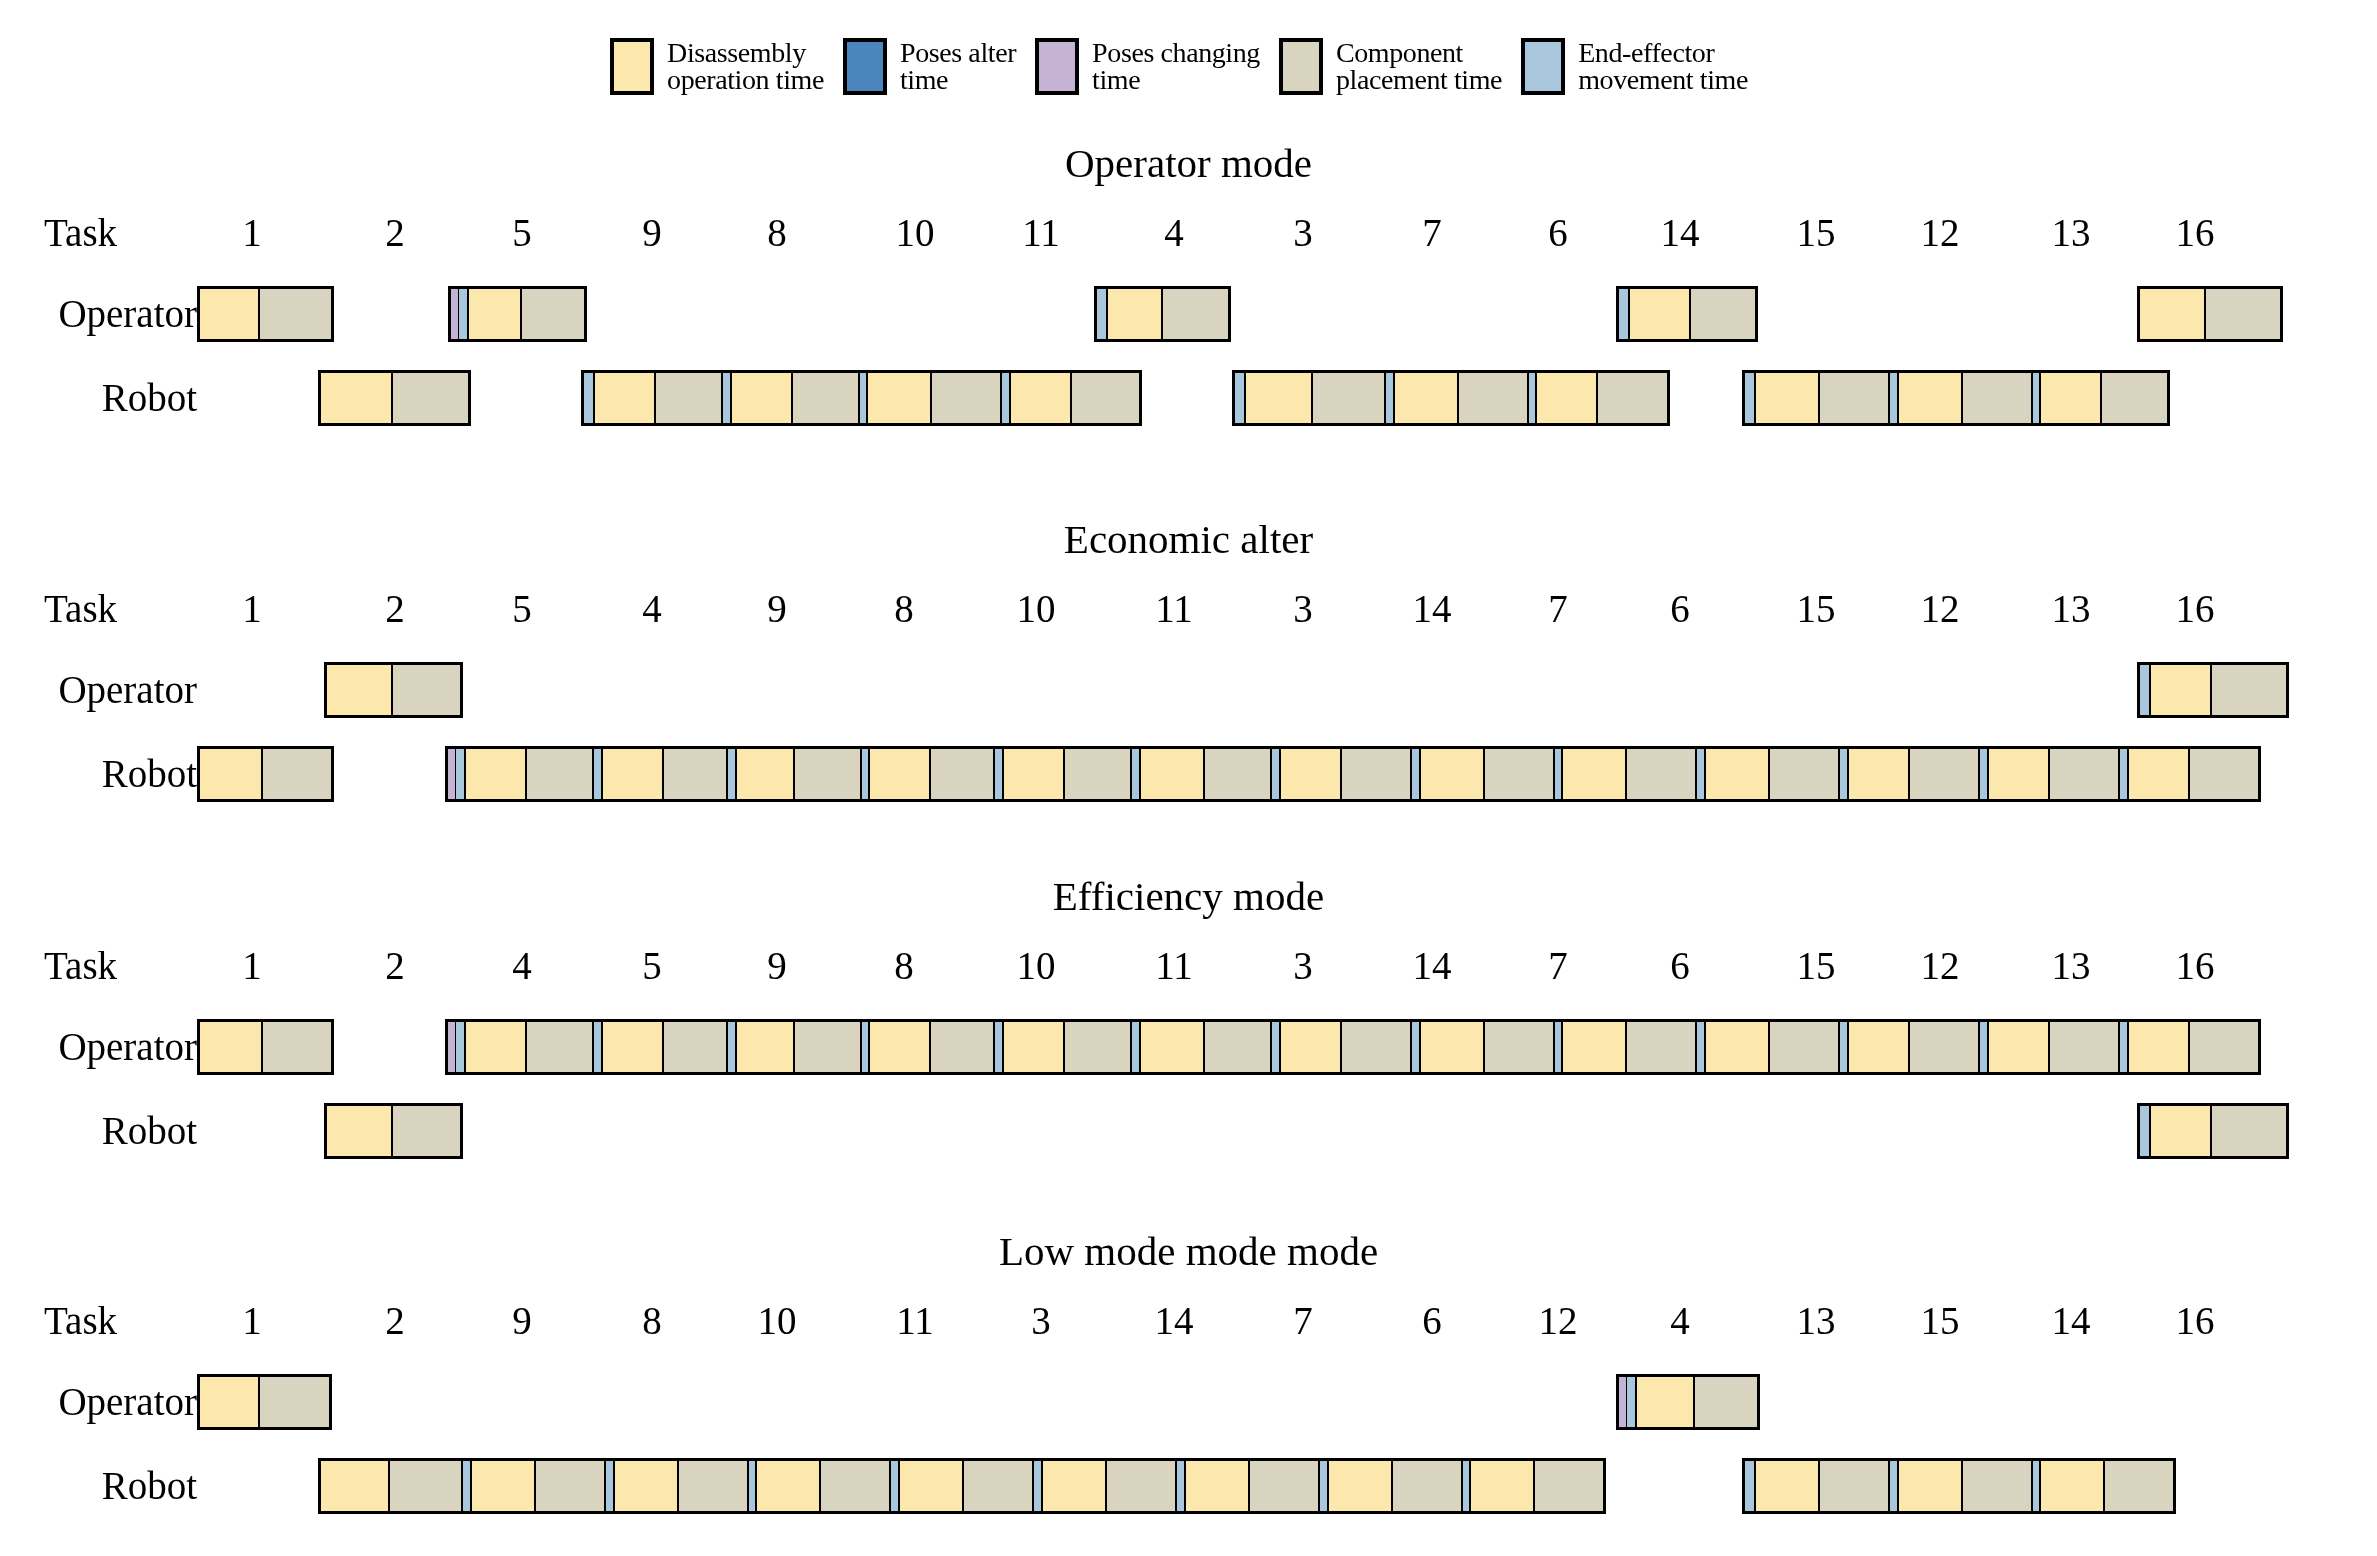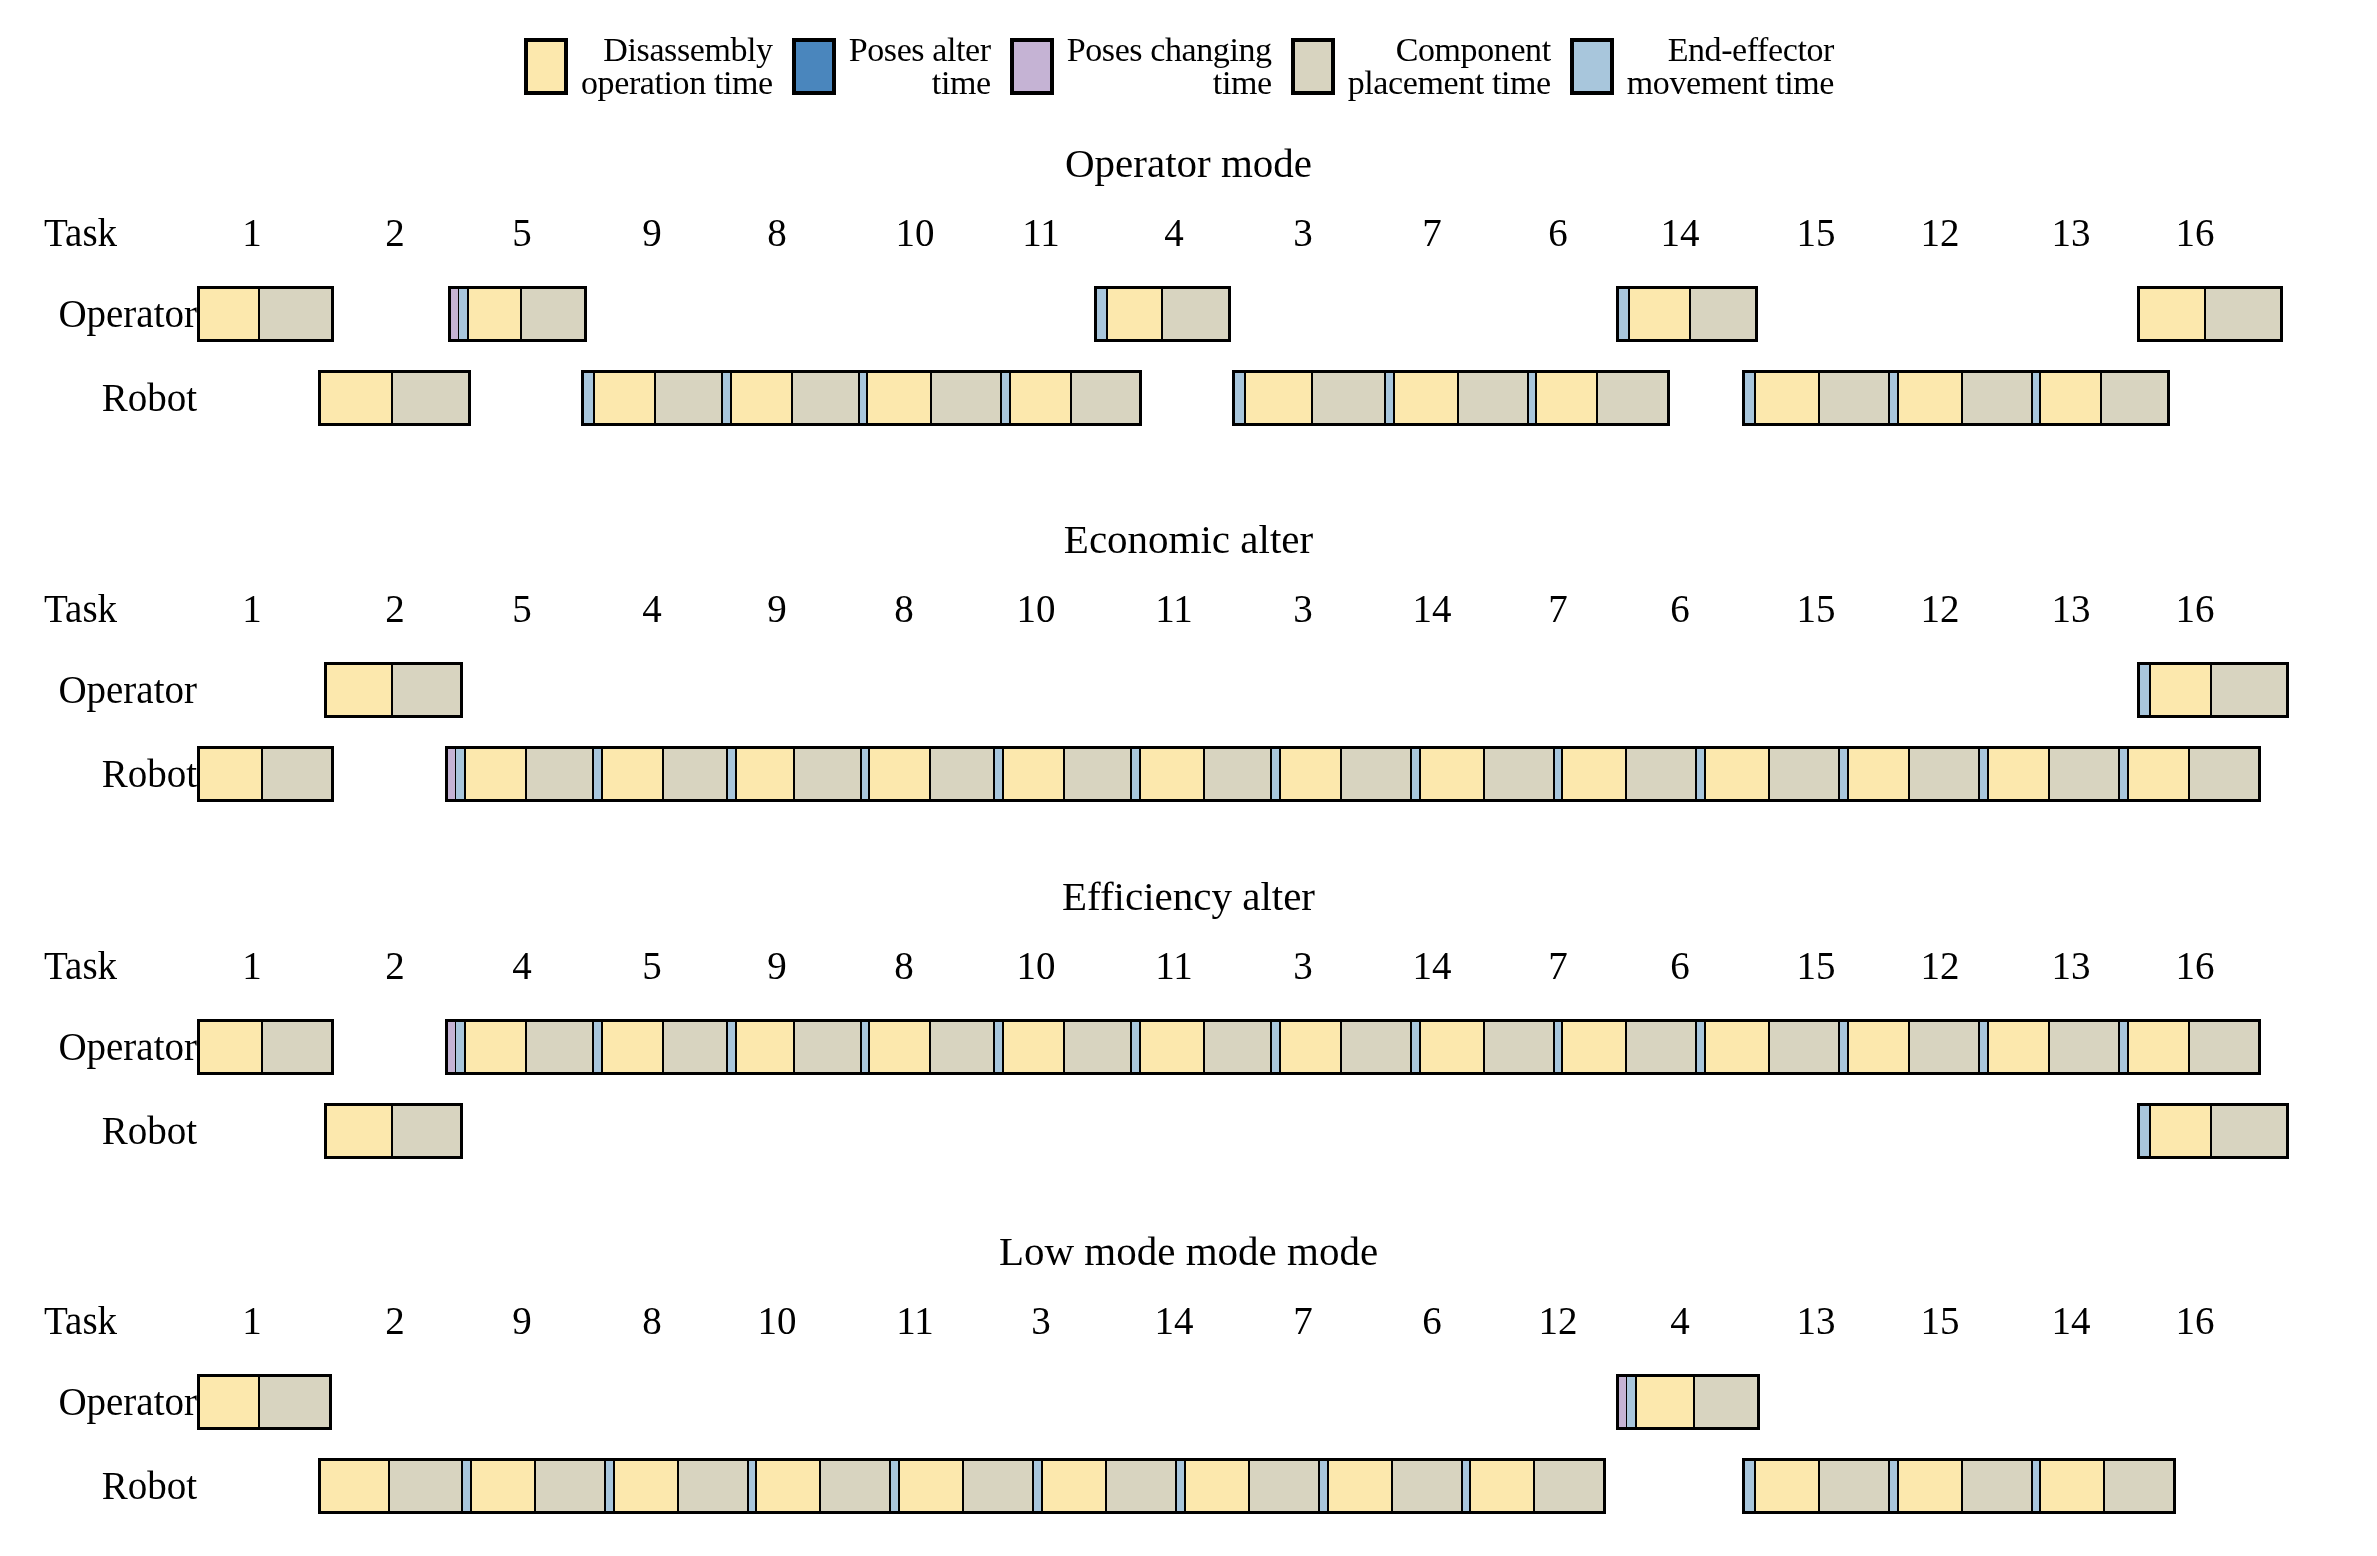--- a/index.html
+++ b/index.html
@@ -14,21 +14,21 @@
   #legend{
     position:absolute;left:0;top:0;width:2377px;height:132px;
     display:flex;align-items:center;justify-content:center;
     gap:0px;
   }
   .legend-item{display:flex;align-items:center;gap:13px;margin-right:19px;}
   .legend-swatch{
     width:44px;height:57px;border:4.4px solid #000;box-sizing:border-box;flex:0 0 auto;
   }
   .legend-label{
-    font-size:34px;line-height:0.98;text-align:right;white-space:pre-line;
+    font-size:28px;line-height:0.98;text-align:left;white-space:pre-line;
     letter-spacing:-0.4px;
   }
   
   .mode-block{position:absolute;left:0;width:2377px;}
   .mode-title{
     text-align:center;font-size:41px;line-height:1;width:2377px;
   }
   .task-row{position:relative;height:58px;width:2377px;}
   .task-word{
     position:absolute;font-size:39px;line-height:1;left:44px;top:0;
@@ -250,21 +250,21 @@
           <div class="seg thin" style="width: 8.8px; background: rgb(168, 198, 220);"></div>
           <div class="seg" style="width: 61px; background: rgb(252, 232, 173);"></div>
           <div class="seg" style="width: 70px; background: rgb(216, 212, 192);"></div>
           <div class="seg thin" style="width: 8.8px; background: rgb(168, 198, 220);"></div>
           <div class="seg" style="width: 61px; background: rgb(252, 232, 173);"></div>
           <div class="seg" style="width: 70px; background: rgb(216, 212, 192);"></div>
         </div>
       </div>
     </div>
     <div class="mode-block" style="top: 876px;">
-      <div class="mode-title" style="position: absolute; top: 0px;">Efficiency alter</div>
+      <div class="mode-title" style="position: absolute; top: 0px;">Efficiency mode</div>
       <div class="task-row" style="position: absolute; top: 70px;">
         <div class="task-word">Task</div>
         <div class="task-num" style="left: 252px;">1</div>
         <div class="task-num" style="left: 395px;">2</div>
         <div class="task-num" style="left: 522px;">4</div>
         <div class="task-num" style="left: 652px;">5</div>
         <div class="task-num" style="left: 777px;">9</div>
         <div class="task-num" style="left: 904px;">8</div>
         <div class="task-num" style="left: 1036px;">10</div>
         <div class="task-num" style="left: 1174px;">11</div>

